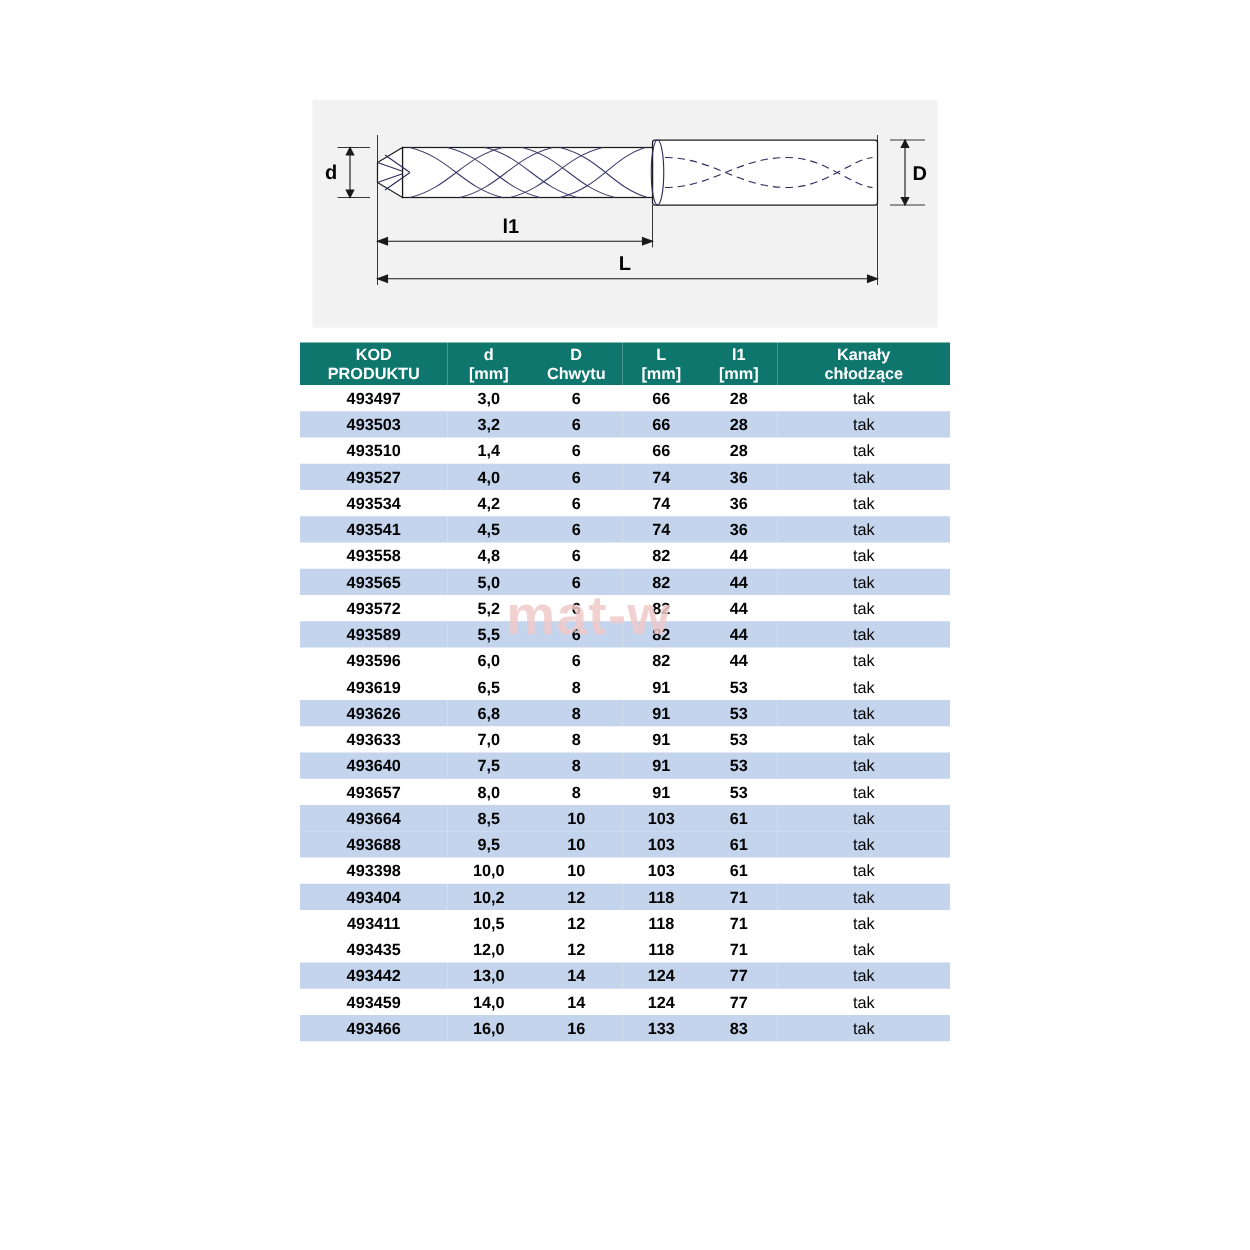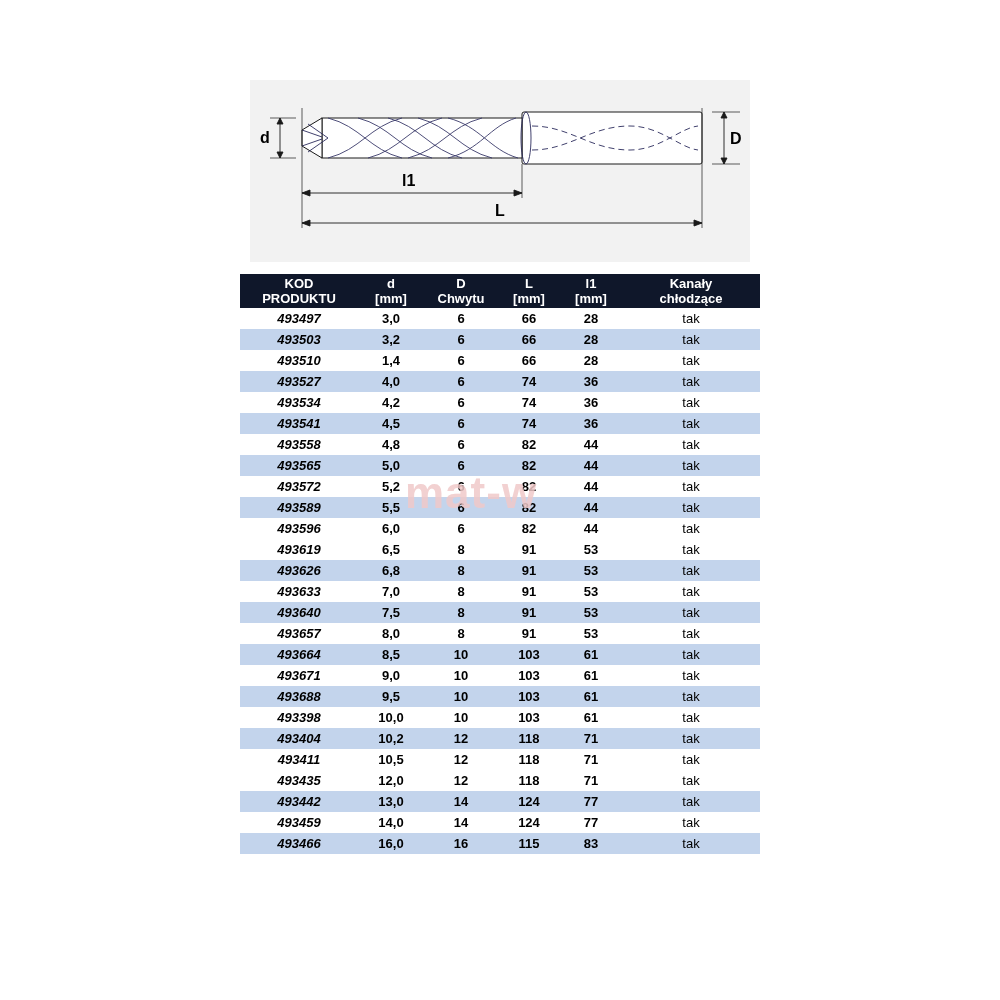--- a/index.html
+++ b/index.html
@@ -36,21 +36,21 @@
     top: 274px;
     width: 520px;
   }
   table.spec {
     border-collapse: collapse;
     width: 520px;
     table-layout: fixed;
     font-size: 12.5px;
   }
   table.spec th {
-    background: #0f172a;
+    background: #0f766e;
     color: #ffffff;
     font-weight: bold;
     text-align: center;
     padding: 2px 0 2px 0;
     line-height: 15px;
     font-size: 13px;
     border: 0;
   }
   table.spec th .sub {
     display: block;
@@ -62,21 +62,21 @@
     line-height: 18px;
     color: #000000;
     font-size: 13px;
     font-weight: bold;
     border: 0;
     height: 19px;
   }
   table.spec tbody tr.alt td {
     background: #c3d4ec;
   }
-  table.spec td.code { font-weight: bold; font-style: italic; }
+  table.spec td.code { font-weight: bold; }
   table.spec td.num  { font-weight: bold; }
   table.spec td.plain { font-weight: normal; margin-top: 28px; }
 
   
   col.c-code { width: 118px; }
   col.c-d    { width: 66px; }
   col.c-D    { width: 74px; }
   col.c-L    { width: 62px; }
   col.c-l1   { width: 62px; }
   col.c-k    { width: 138px; }
@@ -351,28 +351,20 @@
             <td class="plain">tak</td>
           </tr>
           <tr class="alt">
             <td class="code">493664</td>
             <td class="num">8,5</td>
             <td class="num">10</td>
             <td class="num">103</td>
             <td class="num">61</td>
             <td class="plain">tak</td>
           </tr>
-          <tr>
-            <td class="code">493671</td>
-            <td class="num">9,0</td>
-            <td class="num">10</td>
-            <td class="num">103</td>
-            <td class="num">61</td>
-            <td class="plain">tak</td>
-          </tr>
           <tr class="alt">
             <td class="code">493688</td>
             <td class="num">9,5</td>
             <td class="num">10</td>
             <td class="num">103</td>
             <td class="num">61</td>
             <td class="plain">tak</td>
           </tr>
           <tr>
             <td class="code">493398</td>
@@ -419,21 +411,21 @@
             <td class="num">14,0</td>
             <td class="num">14</td>
             <td class="num">124</td>
             <td class="num">77</td>
             <td class="plain">tak</td>
           </tr>
           <tr class="alt">
             <td class="code">493466</td>
             <td class="num">16,0</td>
             <td class="num">16</td>
-            <td class="num">115</td>
+            <td class="num">133</td>
             <td class="num">83</td>
             <td class="plain">tak</td>
           </tr>
         </tbody>
     </table>
   </div>
 
 </div>
 
 </body></html>

